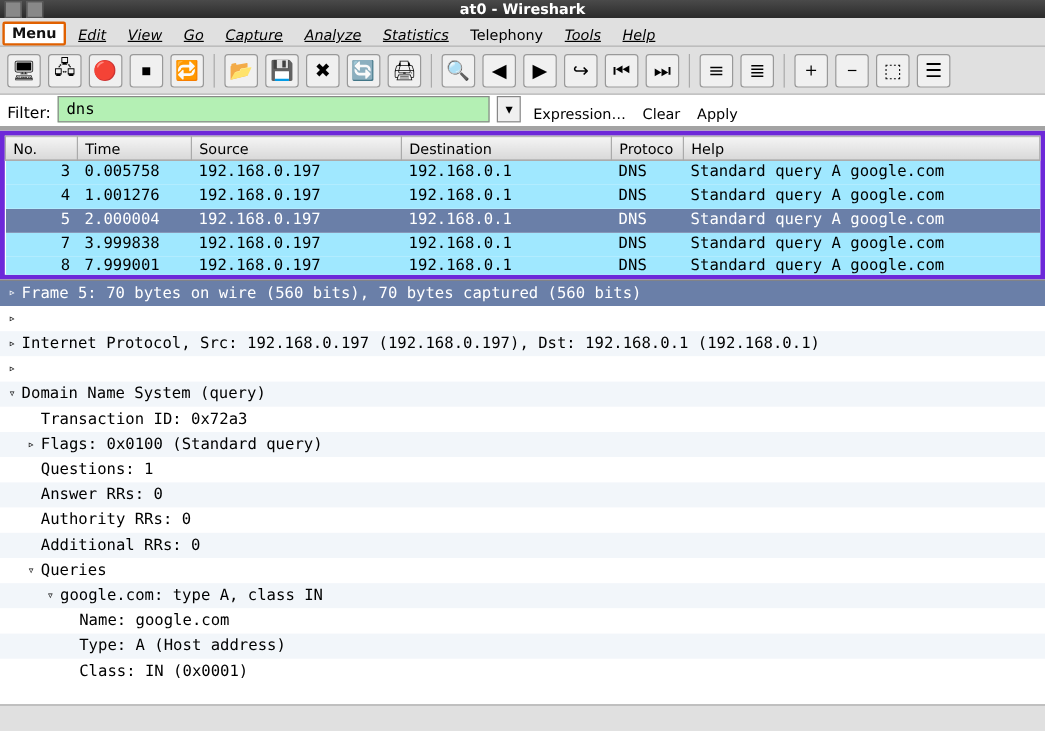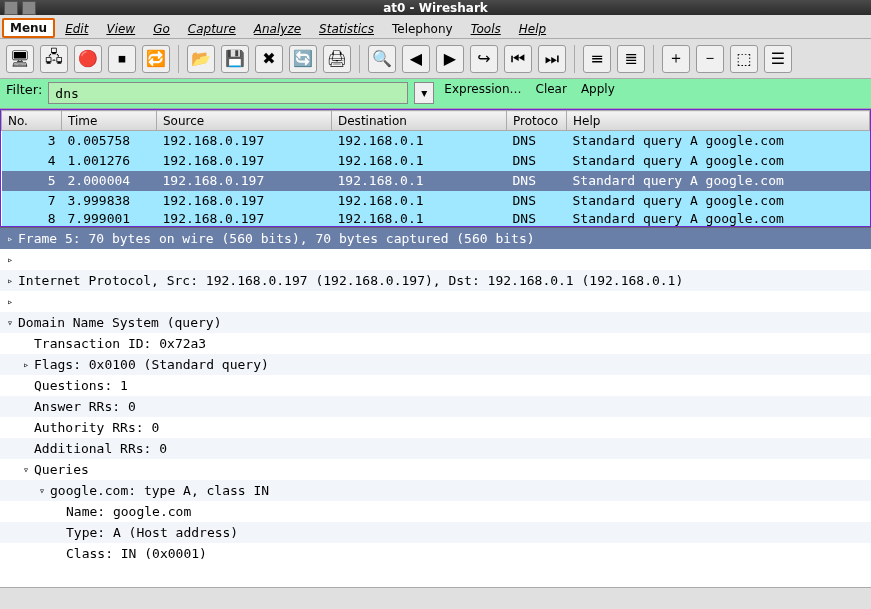--- a/index.html
+++ b/index.html
@@ -63,45 +63,45 @@
   height: 28px;
   background: #f0f0f0;
   border: 1px solid #999;
   border-radius: 3px;
   display:flex; align-items:center; justify-content:center;
   font-size:16px;
   cursor:pointer;
 }
 .toolbar .sep { width:1px; height:28px; background:#aaa; margin:0 2px;}
 .filterbar {
-  background:#86efac;
+  background:#ffffff;
   display:flex;
-  align-items:flex-start;
+  align-items:flex-end;
   height:30px;
   padding:3px 6px;
   gap:6px;
-  border-bottom:1px solid #a3a3a3;
+  border-bottom:4px solid #a3a3a3;
 }
 .filterbar label { font-size:13px;}
 .filterbar input {
   flex: 0 0 360px;
   background:#b4f0b4;
   border:1px solid #888;
   font-family:"DejaVu Sans Mono", monospace;
   font-size:13px;
   padding:3px 6px;
   height:22px;
 }
 .filterbar .drop {
   width:20px;height:22px;border:1px solid #888;background:#f0f0f0;display:flex;align-items:center;justify-content:center;cursor:pointer;
 }
 .filterbar .link { cursor:pointer; padding:0 4px;}
 .packet-list {
   background:#fff;
-  border:1px solid #6d28d9;
+  border:4px solid #6d28d9;
   margin:0;
   flex:0 0 auto;
 }
 .packet-list table { width:100%; border-collapse:collapse; table-layout:fixed;}
 .packet-list th {
   background: linear-gradient(#f4f4f4,#d8d8d8);
   border:1px solid #aaa;
   text-align:left;
   font-weight:normal;
   padding:2px 6px;

